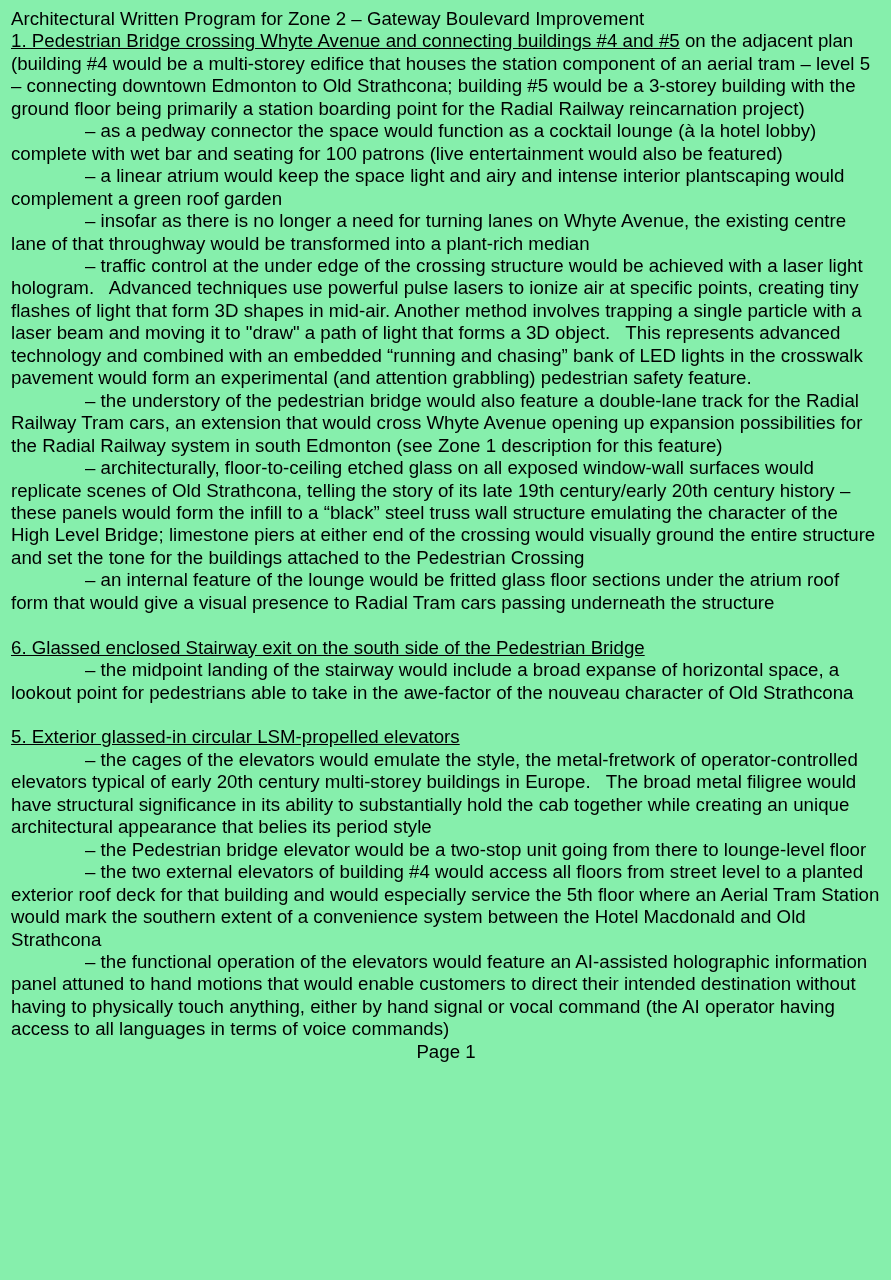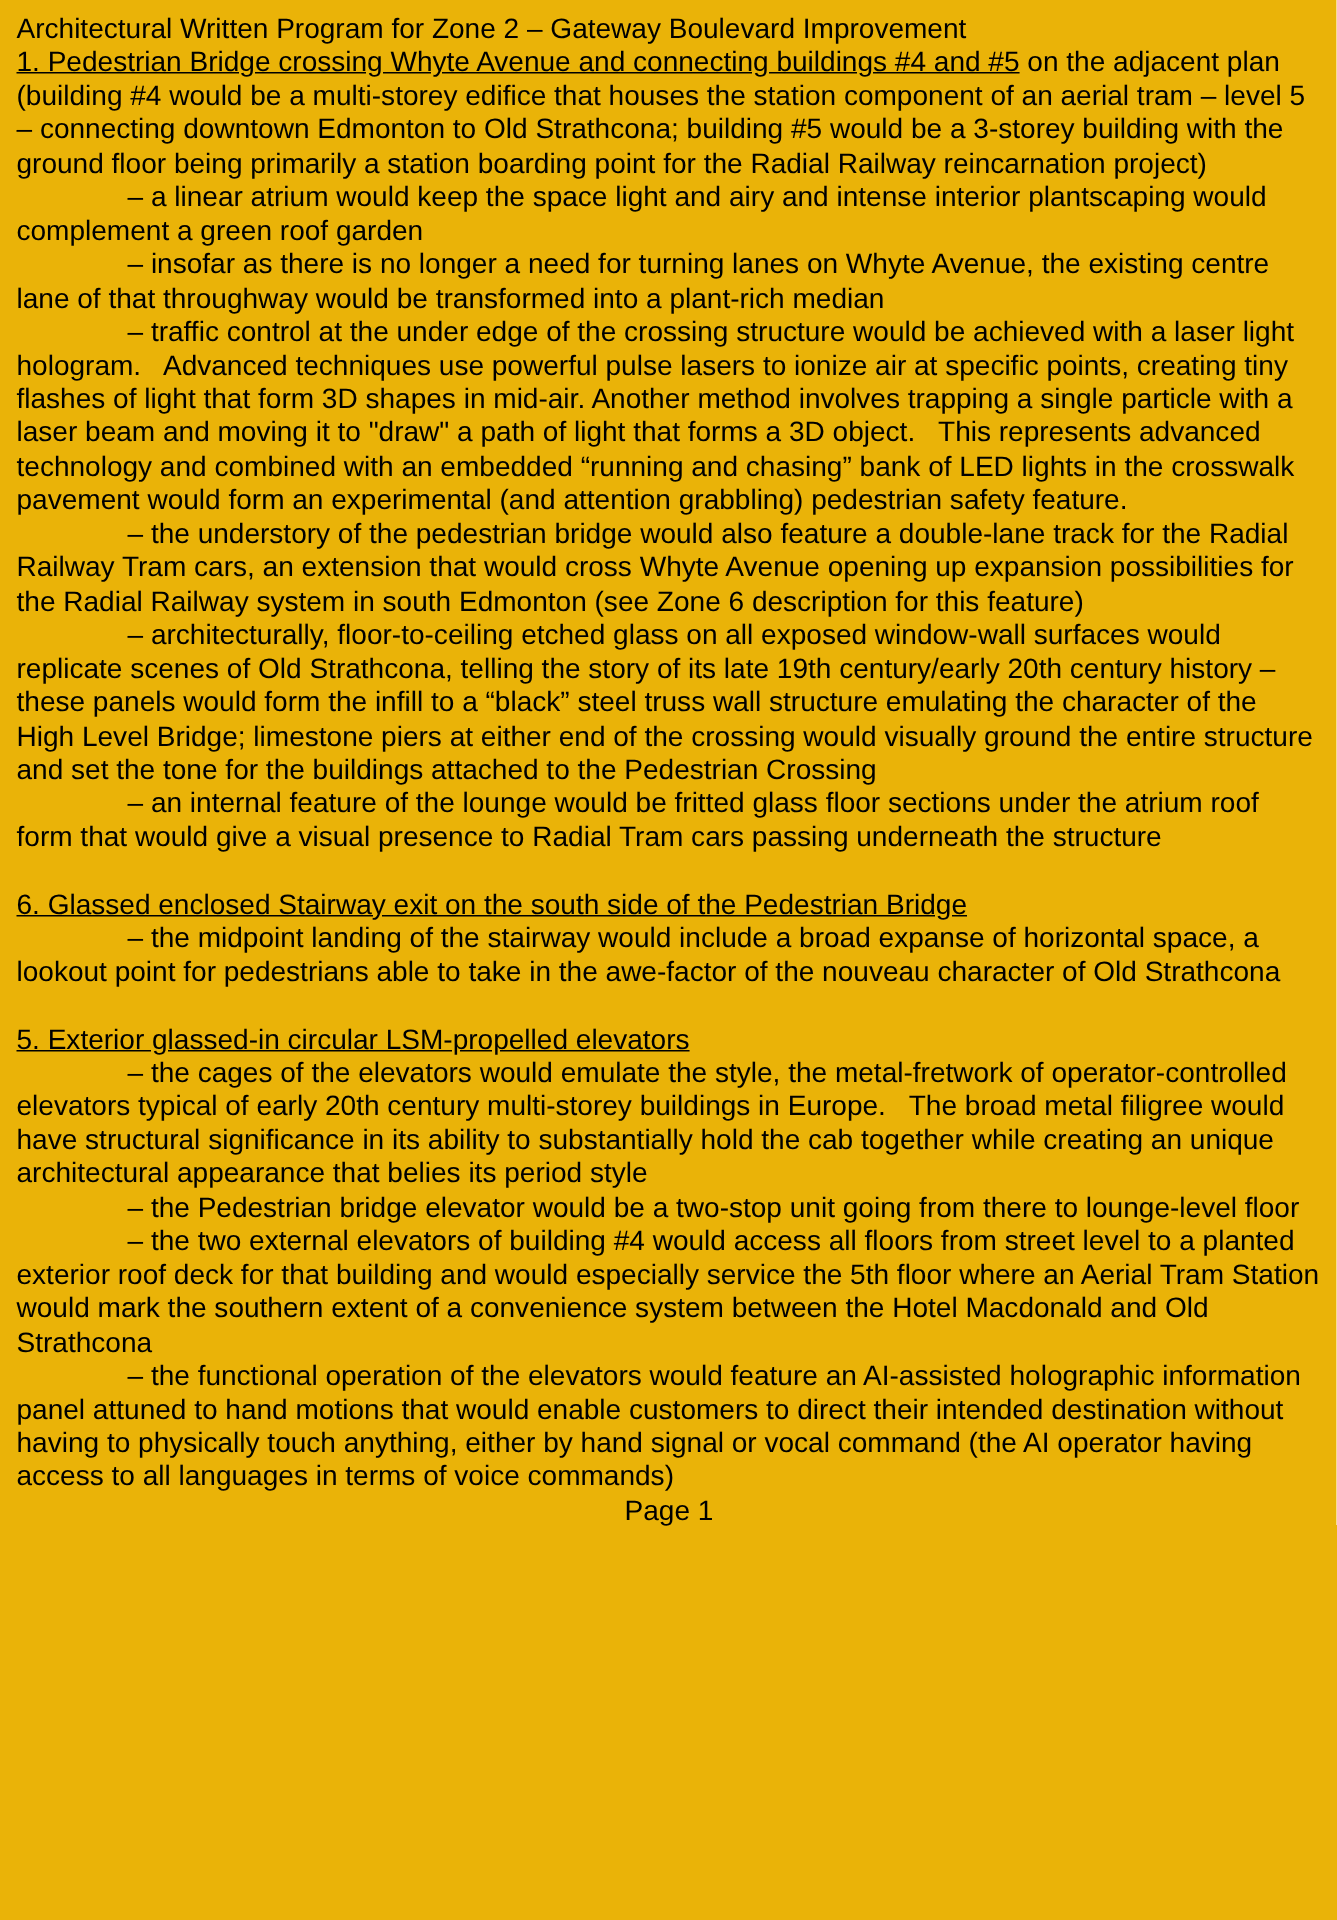--- a/index.html
+++ b/index.html
@@ -2,21 +2,21 @@
 <html><head>
 <meta charset="utf-8">
 <style>
   html, body { margin: 0; padding: 0; background: #ffffff; }
   .page {
     position: relative;
     width: 891px;
     height: 1280px;
     box-sizing: border-box;
     padding: 8px 10px 0 11px;
-    background: #eab308;
+    background: #86efac;
     color: #000000;
     font-family: "Liberation Sans", "DejaVu Sans", sans-serif;
     font-size: 18.7px;
     line-height: 22.45px;
     -webkit-font-smoothing: antialiased;
   }
   .page p { margin: 0; white-space: pre-wrap; }
   .para-indent { text-indent: 74px; }
   .u { text-decoration: underline; text-align: right; }
   .section-spaced { margin-top: 22.45px; }
@@ -27,24 +27,25 @@
 </style>
 </head>
 <body>
 
 <div class="page">
 
   <p>Architectural Written Program for Zone 2 – Gateway Boulevard Improvement</p>
 
   <section>
     <p><span class="u">1. Pedestrian Bridge crossing Whyte Avenue and connecting buildings #4 and #5</span><span> on the adjacent plan (building #4 would be a multi-storey edifice that houses the station component of an aerial tram – level 5 – connecting downtown Edmonton to Old Strathcona; building #5 would be a 3-storey building with the ground floor being primarily a station boarding point for the Radial Railway reincarnation project)</span></p>
+    <p class="para-indent">– as a pedway connector the space would function as a cocktail lounge (à la hotel lobby) complete with wet bar and seating for 100 patrons (live entertainment would also be featured)</p>
     <p class="para-indent">– a linear atrium would keep the space light and airy and intense interior plantscaping would complement a green roof garden</p>
     <p class="para-indent">– insofar as there is no longer a need for turning lanes on Whyte Avenue, the existing centre lane of that throughway would be transformed into a plant-rich median</p>
     <p class="para-indent">– traffic control at the under edge of the crossing structure would be achieved with a laser light hologram.   Advanced techniques use powerful pulse lasers to ionize air at specific points, creating tiny flashes of light that form 3D shapes in mid-air. Another method involves trapping a single particle with a laser beam and moving it to "draw" a path of light that forms a 3D object.   This represents advanced technology and combined with an embedded “running and chasing” bank of LED lights in the crosswalk pavement would form an experimental (and attention grabbling) pedestrian safety feature.</p>
-    <p class="para-indent">– the understory of the pedestrian bridge would also feature a double-lane track for the Radial Railway Tram cars, an extension that would cross Whyte Avenue opening up expansion possibilities for the Radial Railway system in south Edmonton (see Zone 6 description for this feature)</p>
+    <p class="para-indent">– the understory of the pedestrian bridge would also feature a double-lane track for the Radial Railway Tram cars, an extension that would cross Whyte Avenue opening up expansion possibilities for the Radial Railway system in south Edmonton (see Zone 1 description for this feature)</p>
     <p class="para-indent">– architecturally, floor-to-ceiling etched glass on all exposed window-wall surfaces would replicate scenes of Old Strathcona, telling the story of its late 19th century/early 20th century history – these panels would form the infill to a “black” steel truss wall structure emulating the character of the High Level Bridge; limestone piers at either end of the crossing would visually ground the entire structure and set the tone for the buildings attached to the Pedestrian Crossing</p>
     <p class="para-indent">– an internal feature of the lounge would be fritted glass floor sections under the atrium roof form that would give a visual presence to Radial Tram cars passing underneath the structure</p>
   </section>
 
   <section class="section-spaced">
     <p><span class="u">6. Glassed enclosed Stairway exit on the south side of the Pedestrian Bridge</span></p>
     <p class="para-indent">– the midpoint landing of the stairway would include a broad expanse of horizontal space, a lookout point for pedestrians able to take in the awe-factor of the nouveau character of Old Strathcona</p>
   </section>
 
   <section class="section-spaced">

